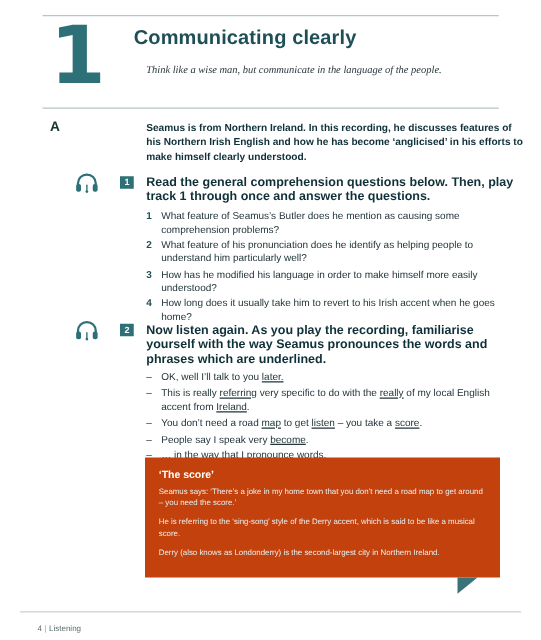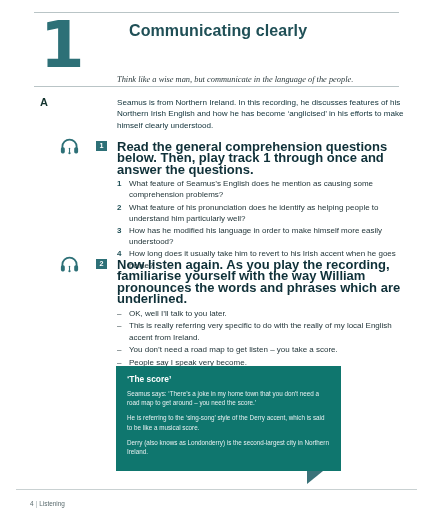--- a/index.html
+++ b/index.html
@@ -22,54 +22,54 @@
   
   .unit-num{
     position:absolute;left:40px;top:14px;
     font-family:"DejaVu Sans",sans-serif;
     font-size:64px;line-height:62px;font-weight:700;
     color:#2d7077;letter-spacing:-2px;
   }
 
   
   .chapter-title{
-    position:absolute;left:129px;top:22px;
+    position:absolute;left:107px;top:22px;
     font-size:16px;font-weight:700;color:#1f4f56;
     letter-spacing:.1px;
   }
   .quote{
     position:absolute;left:117px;top:50px;width:300px;
     font-family:"Liberation Serif",serif;
-    font-size:8.4px;line-height:12.2px;color:#2b3a3d;margin-top:24px;
+    font-size:8.4px;line-height:12.2px;color:#2b3a3d;
   }
   .quote .q-line{font-style:italic;}
   .quote .q-attr{font-style:normal;}
 
   
   .sec-letter{
     position:absolute;left:40px;top:96px;
     font-size:11px;font-weight:700;color:#14342f;
   }
 
   
   .intro{
     position:absolute;left:117px;top:97px;width:302px;
-    font-size:8.1px;line-height:11.4px;font-weight:400;color:#0f3038;
+    font-size:8.1px;line-height:11.4px;font-weight:700;color:#0f3038;
   }
 
   
   .task{position:absolute;}
   .task .hp{position:absolute;left:-57px;top:-3px;}
   .task .badge{
     position:absolute;left:-21px;top:0px;
     width:11px;height:10px;background:#2d7077;color:#ffffff;
     font-size:7.2px;font-weight:700;line-height:10px;text-align:center;
   }
   .task .lead{
-    width:302px;font-size:13px;line-height:11.4px;
+    width:302px;font-size:10px;line-height:11.4px;
     font-weight:700;color:#0f3038;
   }
 
   
   .qlist{margin-top:3px;}
   .qrow{display:flex;margin-bottom:1px;}
   .qnum{
     width:12px;flex:0 0 12px;
     font-size:8px;font-weight:700;color:#1f4f56;line-height:11.2px;
   }
@@ -78,29 +78,29 @@
   }
 
   
   .dlist{margin-top:3px;}
   .drow{display:flex;margin-bottom:1.5px;}
   .ddash{
     width:12px;flex:0 0 12px;
     font-size:8px;color:#23363a;line-height:11.2px;
   }
   .dtxt{width:285px;font-size:8px;line-height:11.2px;color:#23363a;}
-  .u{text-underline-offset:1px;text-align:right;}
+  .u{text-decoration:underline;text-underline-offset:1px;text-align:right;}
 
   
   .hp svg{display:block;}
 
   
   .bubble{
-    position:absolute;left:116px;top:366px;width:225px;
-    background:#0f766e;color:#ffffff;
+    position:absolute;left:116px;top:366px;width:284px;
+    background:#c2410c;color:#ffffff;
     padding:8px 11px 9px 11px;
     box-sizing:border-box;
   }
   .bubble h4{
     margin:0 0 5px 0;font-size:8.4px;font-weight:700;color:#ffffff;
   }
   .bubble p{
     margin:0 0 6px 0;font-size:6.3px;line-height:9.2px;
     color:#e6eff0;font-weight:400;
   }
@@ -149,21 +149,21 @@
         <rect x="14.2" y="9.2" width="3.9" height="6.2" rx="1.6" fill="#2d7077"></rect>
         <path d="M9.5 10.2 V14.2" fill="none" stroke="#2d7077" stroke-width="1.1" stroke-linecap="round"></path>
         <circle cx="9.5" cy="15.2" r="1.1" fill="#2d7077"></circle>
       </svg>
     </span>
     <span class="badge">1</span>
     <div class="lead">Read the general comprehension questions below. Then, play track 1 through once and answer the questions.</div>
     <div class="qlist">
       <div class="qrow">
         <span class="qnum">1</span>
-        <span class="qtxt">What feature of Seamus’s English does he mention as causing some comprehension problems?</span>
+        <span class="qtxt">What feature of Seamus’s Butler does he mention as causing some comprehension problems?</span>
       </div>
       <div class="qrow">
         <span class="qnum">2</span>
         <span class="qtxt">What feature of his pronunciation does he identify as helping people to understand him particularly well?</span>
       </div>
       <div class="qrow">
         <span class="qnum">3</span>
         <span class="qtxt">How has he modified his language in order to make himself more easily understood?</span>
       </div>
       <div class="qrow">
@@ -177,21 +177,21 @@
     <span class="hp">
       <svg width="19" height="17" viewBox="0 0 19 17">
         <path d="M2.4 10.4 V8.6 C2.4 4.6 5.6 1.6 9.5 1.6 C13.4 1.6 16.6 4.6 16.6 8.6 V10.4" fill="none" stroke="#2d7077" stroke-width="1.8" stroke-linecap="round"></path>
         <rect x="0.9" y="9.2" width="3.9" height="6.2" rx="1.6" fill="#2d7077"></rect>
         <rect x="14.2" y="9.2" width="3.9" height="6.2" rx="1.6" fill="#2d7077"></rect>
         <path d="M9.5 10.2 V14.2" fill="none" stroke="#2d7077" stroke-width="1.1" stroke-linecap="round"></path>
         <circle cx="9.5" cy="15.2" r="1.1" fill="#2d7077"></circle>
       </svg>
     </span>
     <span class="badge">2</span>
-    <div class="lead">Now listen again. As you play the recording, familiarise yourself with the way William pronounces the words and phrases which are underlined.</div>
+    <div class="lead">Now listen again. As you play the recording, familiarise yourself with the way Seamus pronounces the words and phrases which are underlined.</div>
 
     <div class="dlist">
       <div class="drow">
         <span class="ddash">–</span>
         <span class="dtxt"><span>OK, well I’ll talk to you </span><span class="u">later.</span></span>
       </div>
       <div class="drow">
         <span class="ddash">–</span>
         <span class="dtxt"><span>This is really </span><span class="u">referring</span><span> very specific to do with the </span><span class="u">really</span><span> of my local English accent from </span><span class="u">Ireland</span><span>.</span></span>
       </div>

